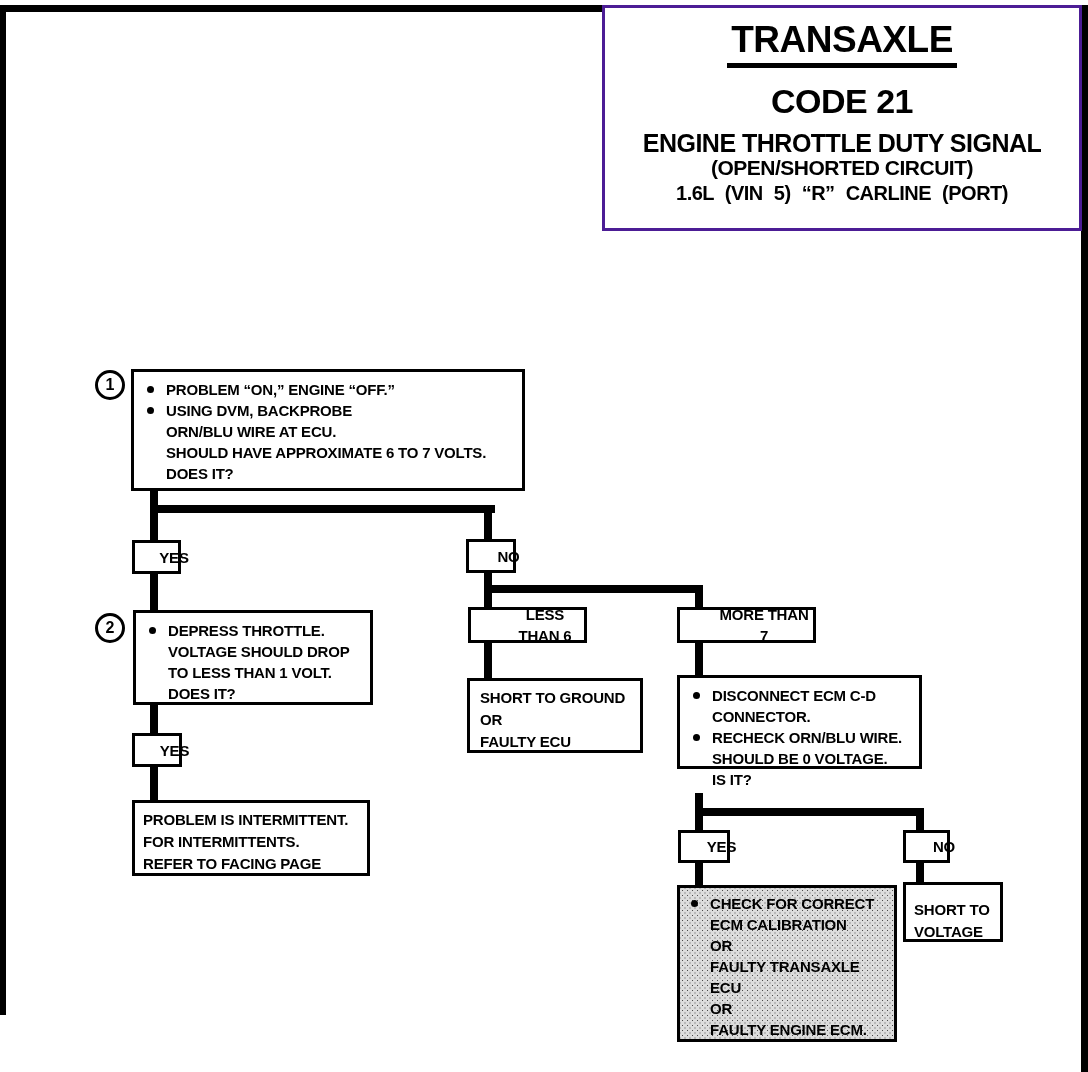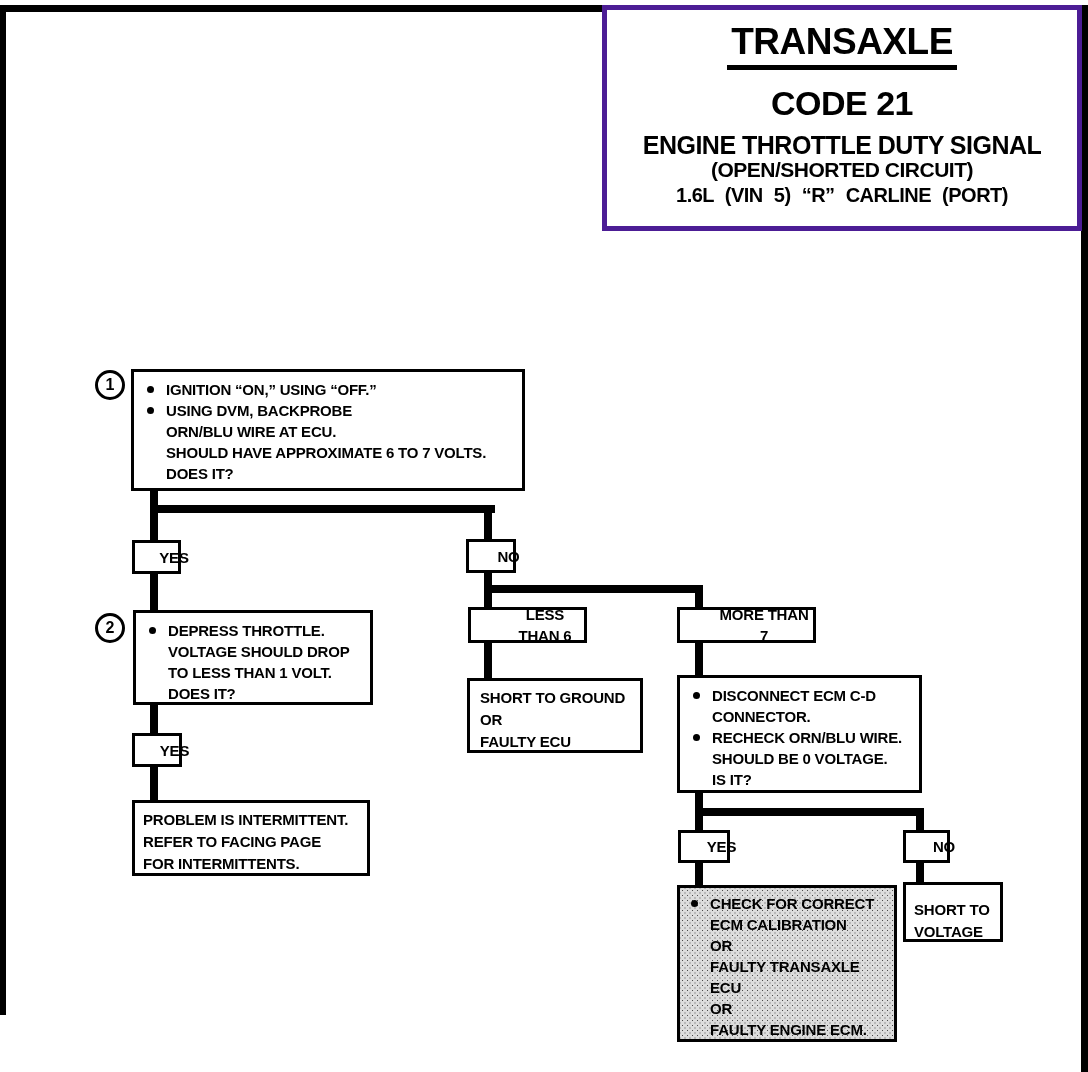--- a/index.html
+++ b/index.html
@@ -9,21 +9,21 @@
     font-weight:bold;color:#000;overflow:hidden;
   }
   
   .frame-top{position:absolute;left:0;top:5px;width:1088px;height:7px;background:#000;}
   .frame-left{position:absolute;left:0;top:5px;width:6px;height:1010px;background:#000;}
   .frame-right{position:absolute;left:1081px;top:5px;width:7px;height:1067px;background:#000;}
 
   
   .title-box{
     position:absolute;left:602px;top:5px;width:480px;height:226px;
-    border:5px solid #4c1d95;box-sizing:border-box;background:#fff;
+    border:3px solid #4c1d95;box-sizing:border-box;background:#fff;
     display:flex;flex-direction:column;align-items:center;text-align:center;
     padding-top:12px;letter-spacing:-0.5px;
   }
   .title-main{font-size:37px;line-height:40px;border-bottom:5px solid #000;padding:0 4px 3px 4px;}
   .title-code{font-size:34px;line-height:36px;margin-top:15px;}
   .title-l1{font-size:25px;line-height:27px;margin-top:11px;}
   .title-l2{font-size:21px;line-height:22px;text-align:right;}
   .title-l3{font-size:20px;line-height:28px;word-spacing:6px;}
 
   
@@ -93,21 +93,21 @@
 <div class="stepnum" style="left:95px;top:613px;">
     <span>2</span>
   </div>
 
 <div class="fbox pad" style="left:131px;top:369px;width:394px;height:122px;">
 
     <div class="line">
       <span class="bullet-cell">
         <span class="bullet"></span>
       </span>
-      <span>IGNITION “ON,” USING “OFF.”</span>
+      <span>PROBLEM “ON,” ENGINE “OFF.”</span>
     </div>
 
     <div class="line">
       <span class="bullet-cell">
         <span class="bullet"></span>
       </span>
       <span>USING DVM, BACKPROBE</span>
     </div>
 
     <div class="line">
@@ -176,25 +176,25 @@
     <span>YES</span>
   </div>
 
 <div class="fbox" style="left:132px;top:800px;width:238px;height:76px;padding:6px 8px;line-height:22px;">
 
     <div class="line">
       <span>PROBLEM IS INTERMITTENT.</span>
     </div>
 
     <div class="line">
+      <span>FOR INTERMITTENTS.</span>
+    </div>
+
+    <div class="line">
       <span>REFER TO FACING PAGE</span>
-    </div>
-
-    <div class="line">
-      <span>FOR INTERMITTENTS.</span>
     </div>
 
 </div>
 
 <div class="fbox small-label" style="left:468px;top:607px;width:119px;height:36px;">
     <span>LESS THAN 6</span>
   </div>
 <div class="fbox small-label" style="left:677px;top:607px;width:139px;height:36px;">
     <span>MORE THAN 7</span>
   </div>
@@ -208,21 +208,21 @@
     <div class="line">
       <span>OR</span>
     </div>
 
     <div class="line">
       <span>FAULTY ECU</span>
     </div>
 
 </div>
 
-<div class="fbox pad" style="left:677px;top:675px;width:245px;height:118px;">
+<div class="fbox pad" style="left:677px;top:675px;width:245px;height:94px;">
 
     <div class="line">
       <span class="bullet-cell">
         <span class="bullet"></span>
       </span>
       <span>DISCONNECT ECM C-D</span>
     </div>
 
     <div class="line">
       <span class="bullet-cell">

